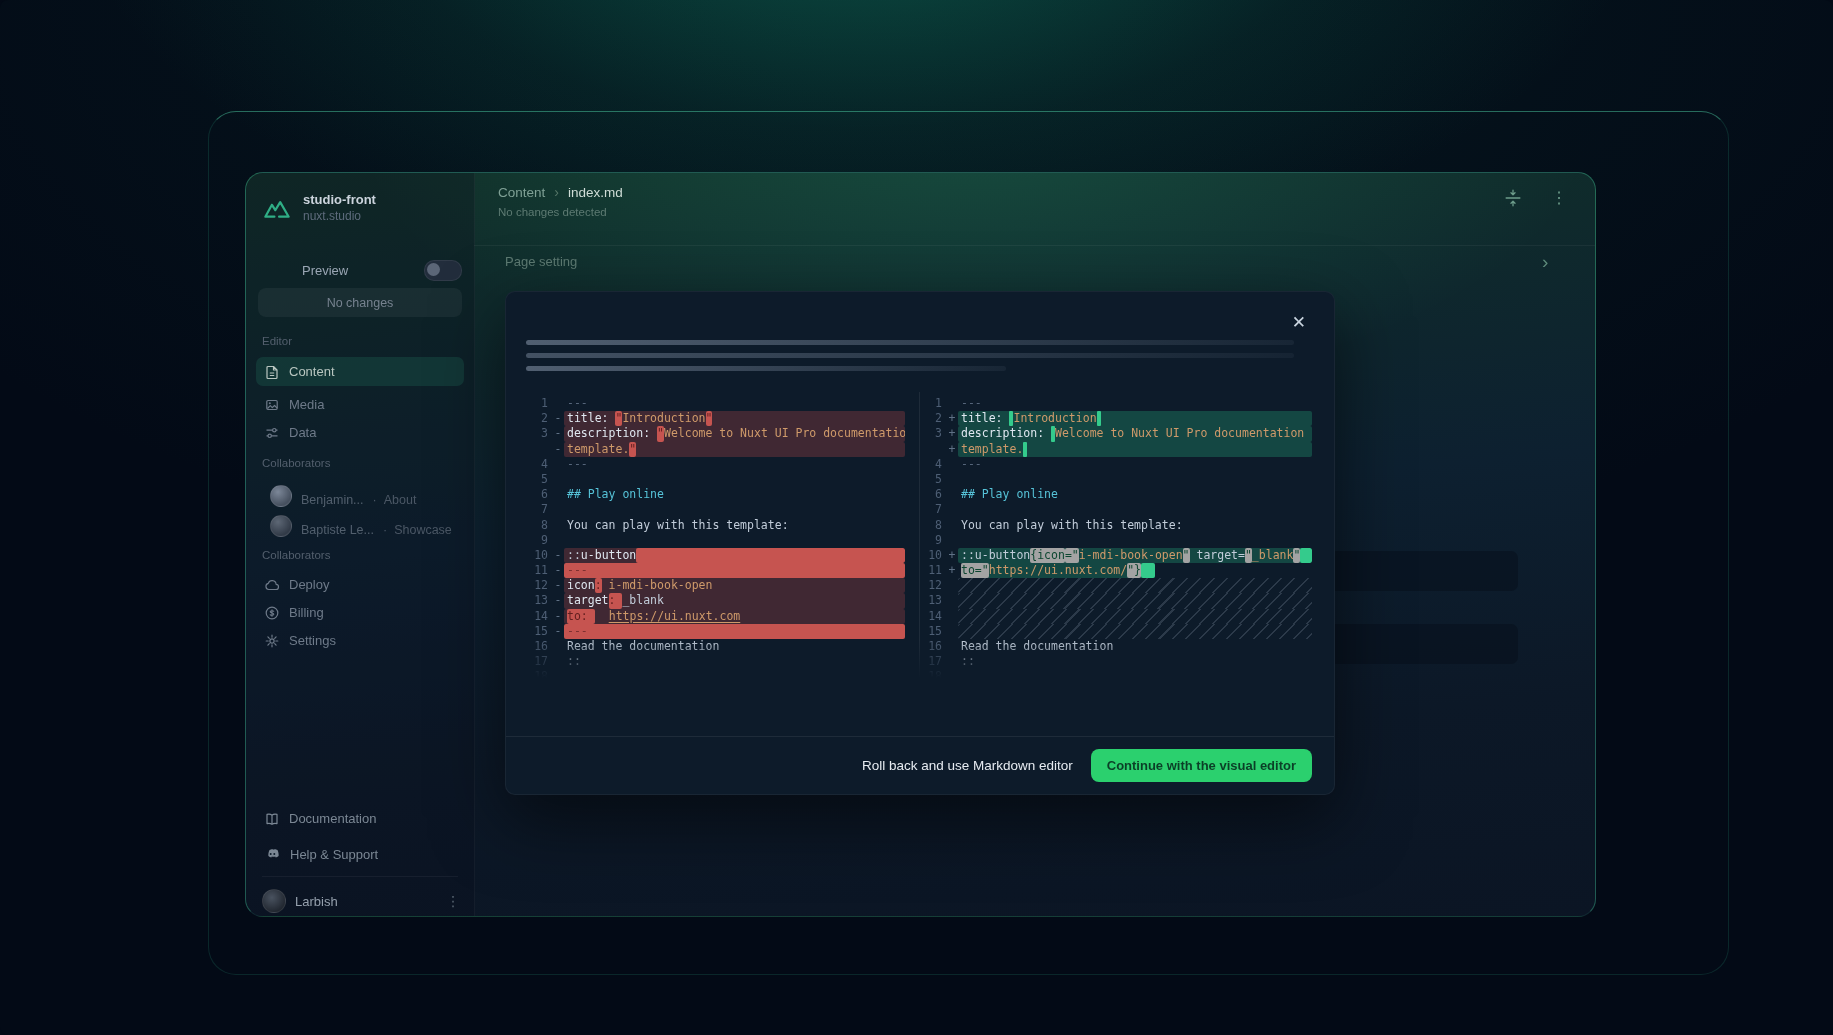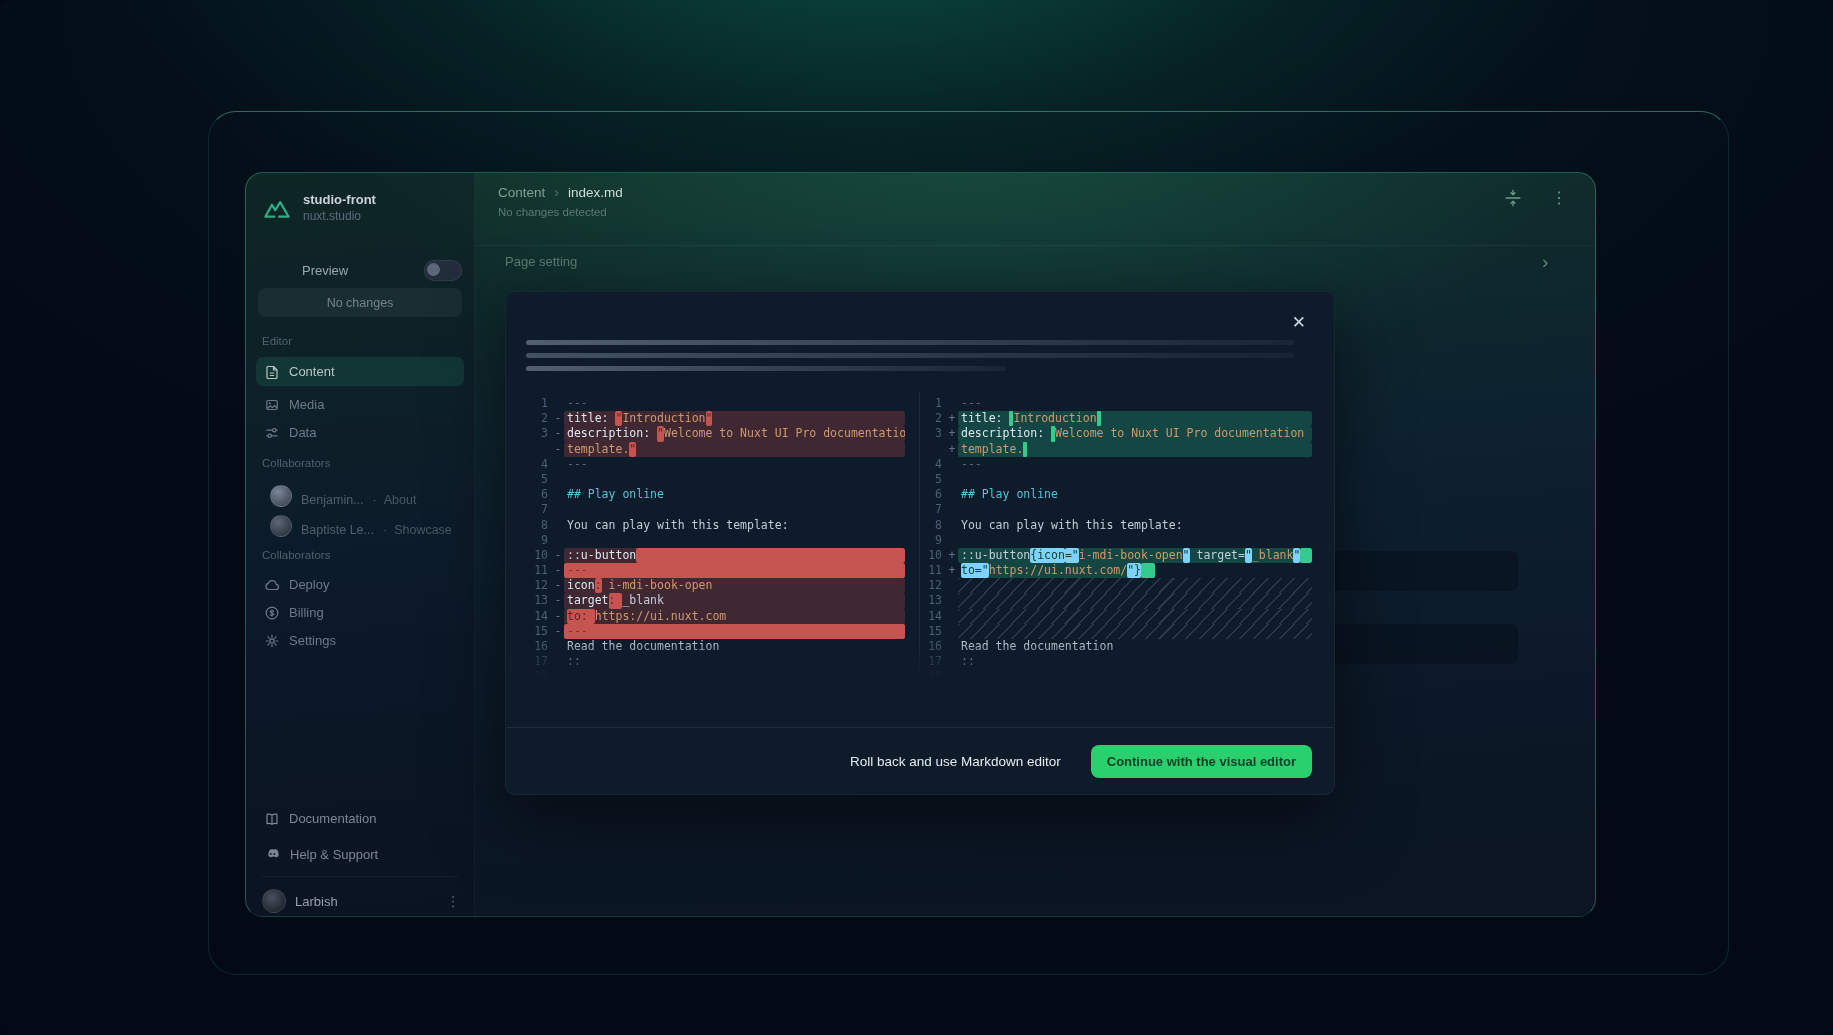--- a/index.html
+++ b/index.html
@@ -79,34 +79,34 @@
   .dmark{width:12px;text-align:center;color:#5f7186;flex:none;}
   .dcode{flex:1;display:flex;white-space:pre;overflow:hidden;border-radius:2px;padding-left:3px;min-width:0;}
   .dcode span{white-space:pre;}
   .bg-del{background:rgba(202,76,76,.27);}
   .bg-delstrong{background:#c65450;}
   .bg-add{background:rgba(44,198,138,.26);}
   .bg-hatch{background:repeating-linear-gradient(135deg, rgba(165,180,200,.20) 0 1.5px, transparent 1.5px 9.5px);}
   .inline-add{display:inline-flex;background:rgba(44,198,138,.26);border-radius:2px;}
   .seg-key{color:#dfe7f0;} .seg-val{color:#cf9a6a;} .seg-txt{color:#c2cdda;}
   .seg-dim{color:#55657a;} .seg-head{color:#56c3d8;}
-  .seg-url{color:#cf9a6a;text-underline-offset:2px;}
+  .seg-url{color:#cf9a6a;text-decoration:underline;text-underline-offset:2px;padding-left:14px;}
   .seg-hl{background:#c65450;color:#621f1f;border-radius:2px;}
-  .seg-hlg{background:#7dd3fc;color:#0c4630;border-radius:2px;}
+  .seg-hlg{background:#a3a3a3;color:#0c4630;border-radius:2px;}
   .seg-ondel{color:#7e3030;}
   .seg-fadetxt{color:#55657a;}
   .gbar{display:inline-block;width:4px;background:#34cb8c;border-radius:1px;flex:none;}
   .gblock{display:inline-block;background:#34cb8c;border-radius:2px;flex:none;}
   .fill{flex:1;background:#c65450;border-radius:2px;}
   .gfill{flex:1;background:#34cb8c;border-radius:2px;}
   .difffade{position:absolute;left:0;right:0;bottom:0;height:46px;pointer-events:none;
     background:linear-gradient(180deg, rgba(13,27,42,0), #0d1b2a 82%);}
-  .modal-footer{position:absolute;left:0;right:0;bottom:0;height:67px;
+  .modal-footer{position:absolute;left:0;right:0;bottom:0;height:58px;
     border-top:1px solid rgba(255,255,255,.07);
-    display:flex;align-items:center;justify-content:flex-end;gap:30px;padding:0 22px;box-sizing:border-box;}
+    display:flex;align-items:center;justify-content:flex-end;gap:18px;padding:0 22px;box-sizing:border-box;}
   .rollback-btn{color:#e6ebf1;font-size:13.5px;cursor:pointer;}
   .continue-btn{background:#2bd06e;color:#0b3f27;font-weight:600;font-size:13px;height:33px;
     padding:0 16px;border-radius:8px;display:flex;align-items:center;cursor:pointer;}
 </style>
 </head>
 <body>
 
 <div class="stage">
   <div class="outer-frame"></div>
 

